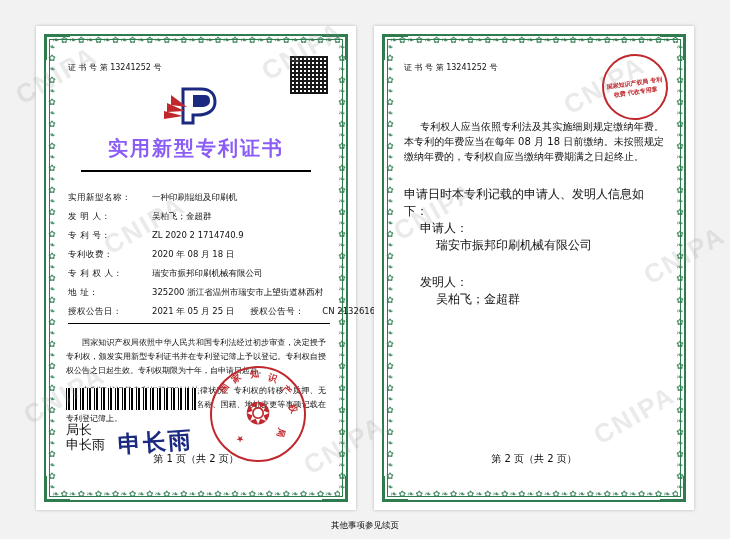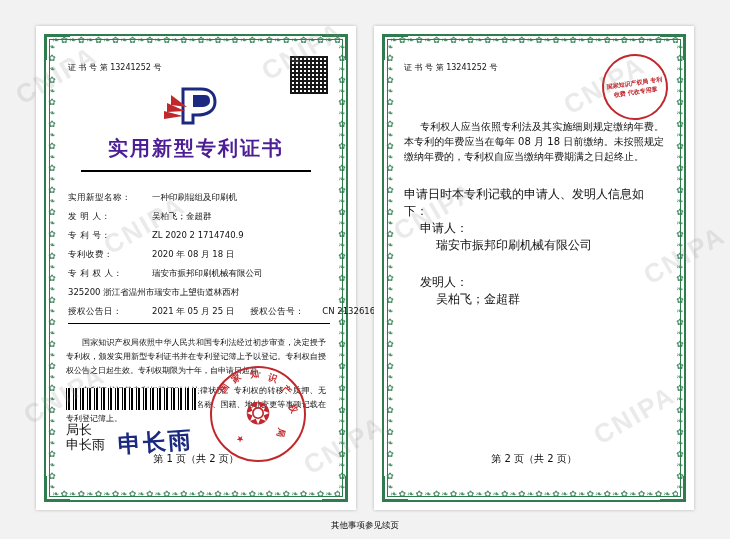--- a/index.html
+++ b/index.html
@@ -102,21 +102,21 @@
     margin:12px auto 0;width:86px;height:42px;position:relative;
   }
   .logo svg{display:block;}
   .main-title{
     text-align:center;
     font-family:"DejaVu Sans","Liberation Sans",sans-serif;
     font-weight:bold;
     font-size:20px;
     letter-spacing:2px;
     margin-top:8px;
-    color:#4c1d95;
+    color:#8b5cf6;
   }
   .title-rule{
     width:230px;height:2px;background:#000;margin:8px auto 0;
   }
   .fields{margin-top:16px;padding-left:6px;font-size:8.5px;line-height:19px;}
   .frow{display:flex;}
   .flabel{width:84px;flex:none;letter-spacing:.5px;}
   .fvalue{flex:1;}
   .frow.two .fvalue{flex:none;}
   .fsep{width:16px;flex:none;}
@@ -246,20 +246,21 @@
       </div>
       <div class="frow">
         <div class="flabel">专利收费：</div>
         <div class="fvalue">2020 年 08 月 18 日</div>
       </div>
       <div class="frow">
         <div class="flabel">专 利 权 人：</div>
         <div class="fvalue">瑞安市振邦印刷机械有限公司</div>
       </div>
       <div class="frow">
+        <div class="flabel">地       址：</div>
         <div class="fvalue">325200 浙江省温州市瑞安市上望街道林西村</div>
       </div>
       <div class="frow two">
         <div class="flabel">授权公告日：</div>
         <div class="fvalue">2021 年 05 月 25 日</div>
         <div class="fsep"></div>
         <div class="flabel" style="width:72px">授权公告号：</div>
         <div class="fvalue">CN 213261648 U</div>
       </div>
       <div class="fieldline"></div>

